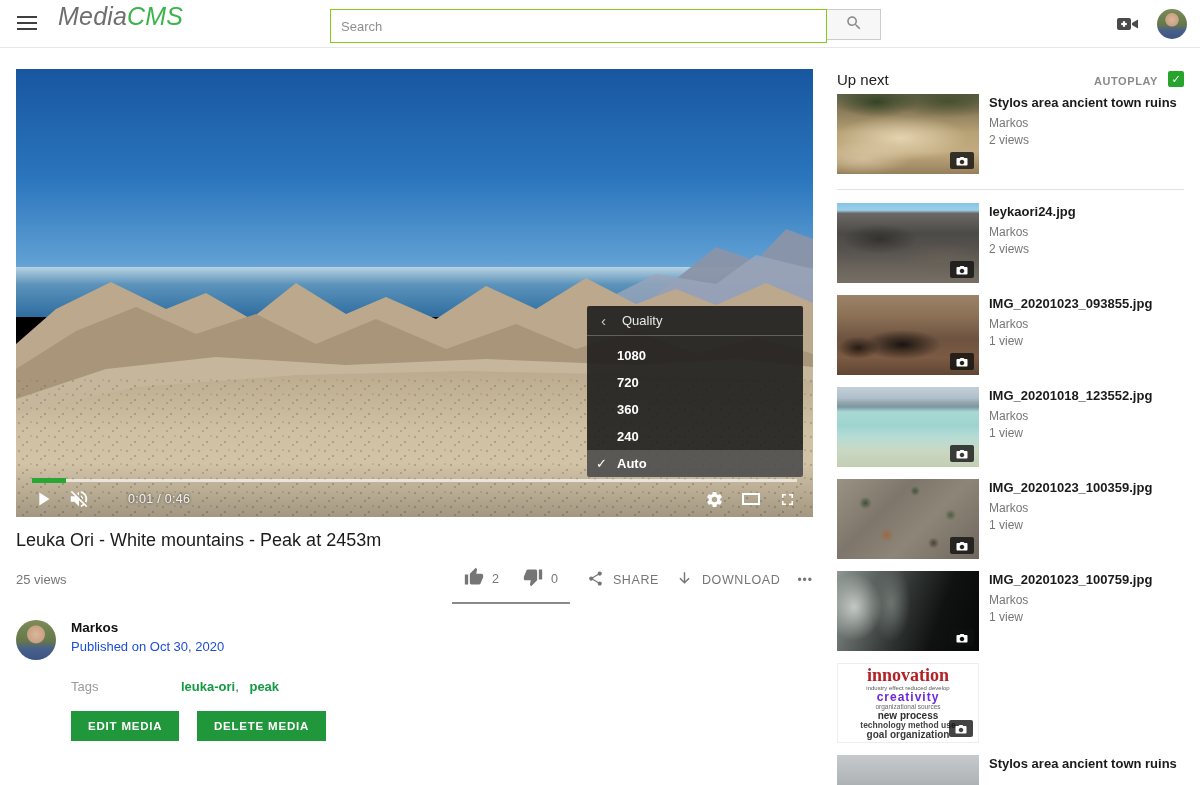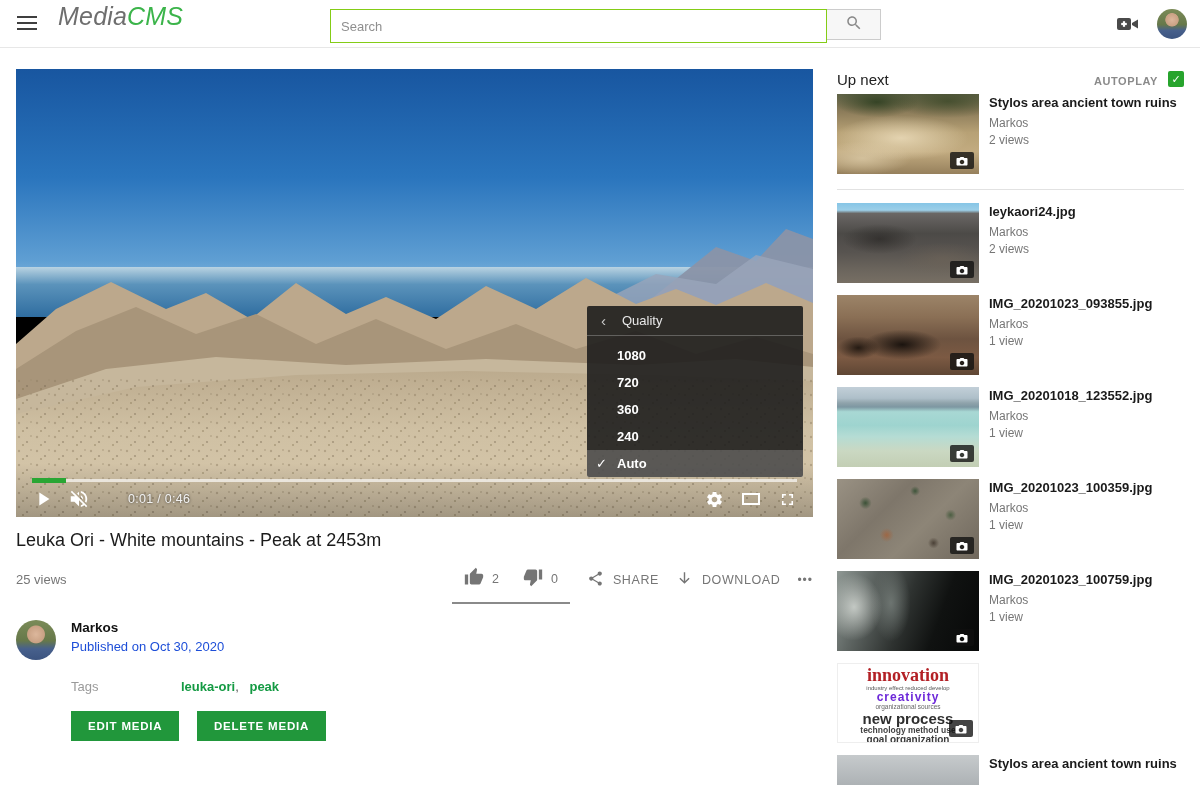--- a/index.html
+++ b/index.html
@@ -135,21 +135,21 @@
     linear-gradient(110deg,#8f9894 0%,#5f6663 22%,#2e3230 48%,#101211 70%,#070808 100%); }
   .t7 { background:#fff; border:1px solid #eee; overflow:hidden; }
   .t8 { background:linear-gradient(180deg,#c6cacc 0%,#a8adb0 45%,#8f9598 80%,#848a8d 100%); }
 
   .wc { height:100%; text-align:center; line-height:1.05; padding-top:2px; overflow:hidden; }
   .wc div { white-space:nowrap; }
   .wc-l1 { font-family:"Liberation Serif",serif; font-weight:bold; color:#b32025; font-size:18px; }
   .wc-l2 { font-size:6px; color:#555; }
   .wc-l3 { font-size:12px; color:#6d28d9; font-weight:bold; letter-spacing:1px; }
   .wc-l4 { font-size:6.5px; color:#666; }
-  .wc-l5 { font-size:15px; font-weight:bold; color:#2f2f2f; }
+  .wc-l5 { font-size:10px; font-weight:bold; color:#2f2f2f; }
   .wc-l6 { font-size:8.5px; font-weight:bold; color:#444; }
   .wc-l7 { font-size:10px; font-weight:bold; color:#3a3a3a; }
   .wc-l8 { font-size:7px; color:#555; }
 </style>
 </head>
 <body>
 
 <div class="topbar">
   <div class="hamburger">
       <i></i>

